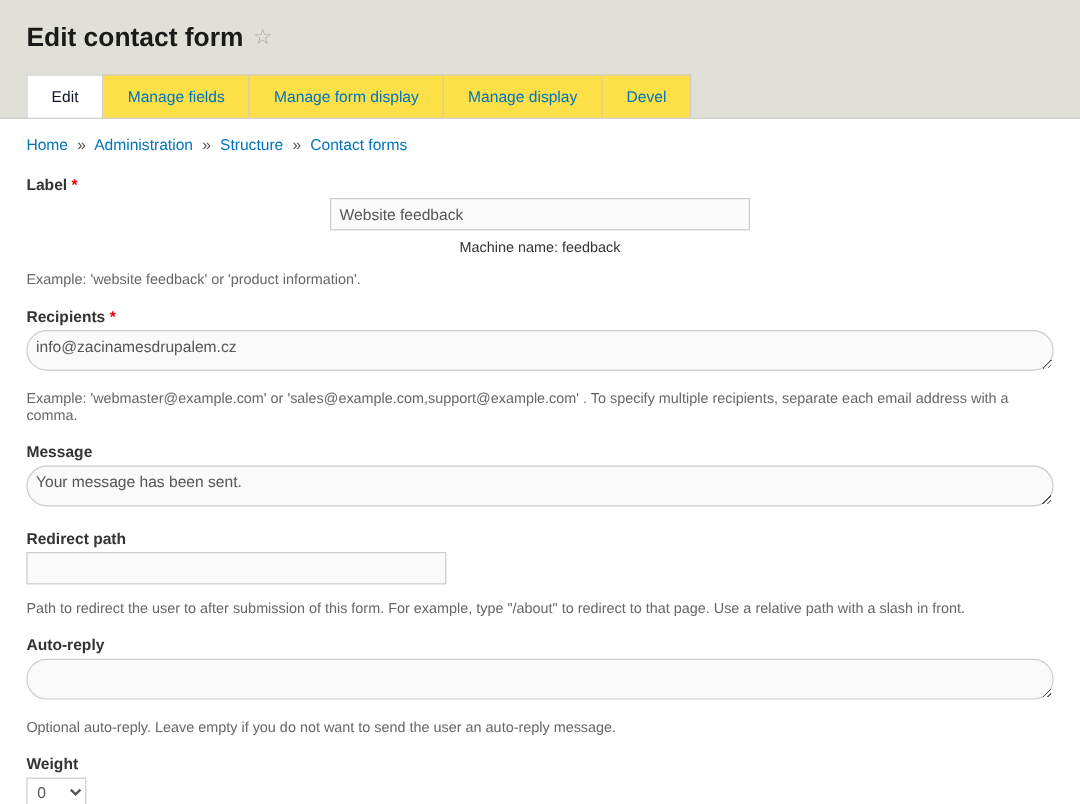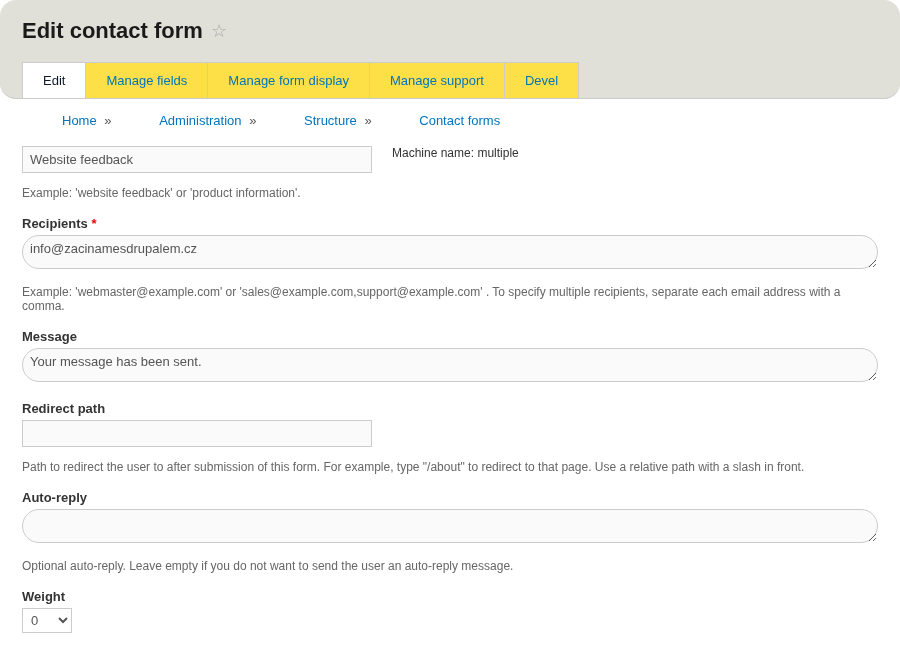--- a/index.html
+++ b/index.html
@@ -7,21 +7,20 @@
       font-family: "Lucida Grande", "Lucida Sans Unicode", Verdana, sans-serif;
       font-size: 13px;
       color: #333;
       background: #fff;
       width: 900px;
     }
     .header-region {
       background: #e0dfd8;
       padding: 18px 22px 0 22px;
       border-bottom: 1px solid #ccc;
-      border-radius: 16px;
     }
     .page-title-row {
       display: flex;
       align-items: center;
       gap: 8px;
       margin-bottom: 18px;
     }
     .page-title {
       font-size: 22px;
       font-weight: bold;
@@ -55,42 +54,43 @@
     .content {
       padding: 14px 22px 22px 22px;
     }
     .breadcrumb {
       font-size: 13px;
       margin-bottom: 18px;
     }
     .breadcrumb a {
       color: #0074bd;
       text-decoration: none;
-      margin-left: 40px;
     }
     .breadcrumb .sep {
       color: #555;
       margin: 0 4px;
     }
     .form-item {
       margin-bottom: 16px;
     }
     .form-label {
       display: block;
       font-weight: bold;
       font-size: 13px;
       color: #333;
       margin-bottom: 4px;
     }
     .required-mark {
       color: #e00;
     }
     .label-row {
       display: flex;
-      gap: 20px;
+      align-items: center;
+      gap: 7px;
+      flex-direction: column;
     }
     input[type="text"], textarea, select {
       font-family: inherit;
       font-size: 13px;
       padding: 5px 7px;
       border: 1px solid #ccc;
       background: #fafafa;
       color: #555;
     }
     .input-label { width: 350px; }
@@ -120,43 +120,47 @@
 
 <div class="header-region">
   <div class="page-title-row">
     <h1 class="page-title">Edit contact form</h1>
     <span class="star-icon">☆</span>
   </div>
   <div class="tabs">
     <a class="tab active">Edit</a>
     <a class="tab">Manage fields</a>
     <a class="tab">Manage form display</a>
-    <a class="tab">Manage support</a>
+    <a class="tab">Manage display</a>
     <a class="tab">Devel</a>
   </div>
 </div>
 
 <div class="content">
 
   <div class="breadcrumb">
     <a href="#">Home</a>
     <span class="sep">»</span>
     <a href="#">Administration</a>
     <span class="sep">»</span>
     <a href="#">Structure</a>
     <span class="sep">»</span>
     <a href="#">Contact forms</a>
   </div>
 
   <div class="form-item">
+    <label class="form-label">
+      <span>Label</span>
+      <span class="required-mark"> *</span>
+    </label>
     <div class="label-row">
       <input type="text" class="input-label" value="Website feedback" style="">
       <span class="machine-name">
         <span>Machine name:</span>
-        <span>multiple</span>
+        <span>feedback</span>
       </span>
     </div>
     <div class="description">Example: 'website feedback' or 'product information'.</div>
   </div>
 
   <div class="form-item">
     <label class="form-label">
       <span>Recipients</span>
       <span class="required-mark"> *</span>
     </label>

